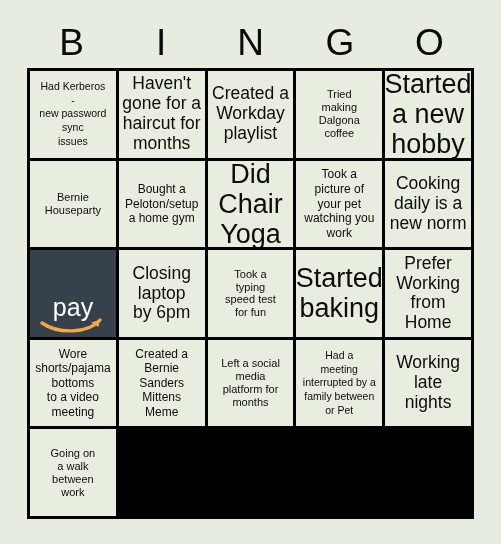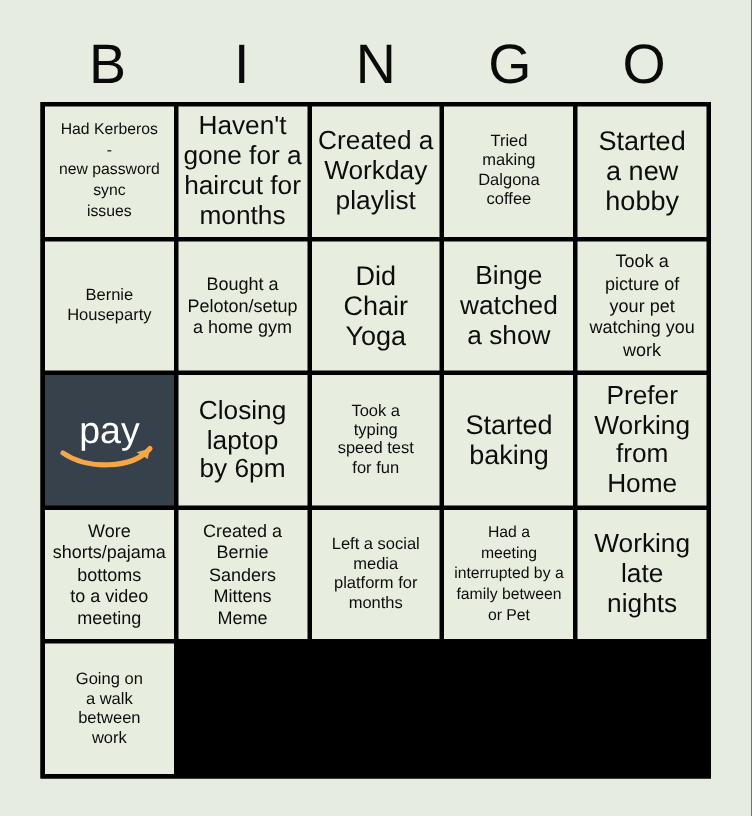--- a/index.html
+++ b/index.html
@@ -70,28 +70,29 @@
     line-height: 1.16;
     overflow: hidden;
     white-space: pre-line;
   }
 
   
   .fs-xs { font-size: 10.5px; line-height: 1.30; }
   .fs-sm { font-size: 12px;   line-height: 1.22; }
   .fs-md { font-size: 11px; line-height: 1.18; }
   .fs-lg { font-size: 17.5px; line-height: 1.14; }
-  .fs-xl { font-size: 18px;   line-height: 1.12; }
+  .fs-xl { font-size: 27px;   line-height: 1.12; }
 
   
   .cell-free {
     background: #37414c;
     position: relative;
     flex-direction: column;
     padding: 0;
+    justify-content: flex-end;
   }
   .paylogo {
     position: relative;
     width: 74px;
     height: 46px;
     display: block;
   }
   .paylogo svg {
     display: block;
     width: 74px;
@@ -132,28 +133,28 @@
 a new
 hobby</span></div>
       <div class="cell fs-md"><span>Bernie
 Houseparty</span></div>
       <div class="cell fs-sm"><span>Bought a
 Peloton/setup
 a home gym</span></div>
       <div class="cell fs-xl"><span>Did
 Chair
 Yoga</span></div>
-      <div class="cell fs-lg"><span>Binge
-watched
-a show</span></div>
       <div class="cell fs-sm"><span>Took a
 picture of
 your pet
 watching you
 work</span></div>
+      <div class="cell fs-lg"><span>Cooking
+daily is a
+new norm</span></div>
       <div class="cell fs-lg cell-free"><span class="paylogo"><svg viewBox="0 0 74 46" xmlns="http://www.w3.org/2000/svg">
             <text x="37" y="25" text-anchor="middle" font-family="Liberation Sans, sans-serif" font-size="25" fill="#ffffff">pay</text>
             <path d="M6 32 C22 43, 52 43, 64 29" stroke="#f3a847" stroke-width="3.4" fill="none" stroke-linecap="round"></path>
             <path d="M64 29 L55 31.5 L62.5 36 Z" fill="#f3a847"></path>
           </svg></span></div>
       <div class="cell fs-lg"><span>Closing
 laptop
 by 6pm</span></div>
       <div class="cell fs-md"><span>Took a
 typing

